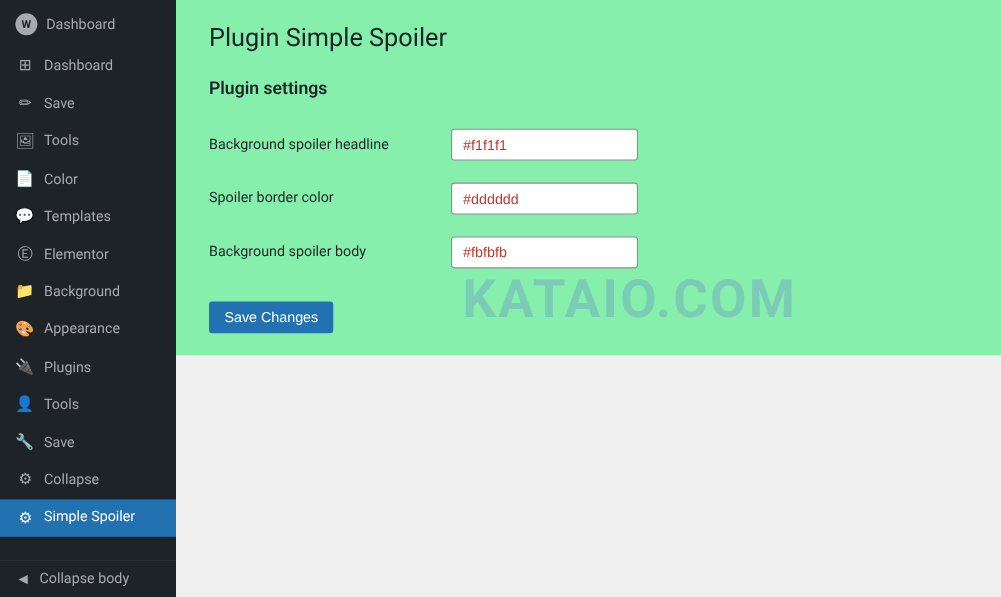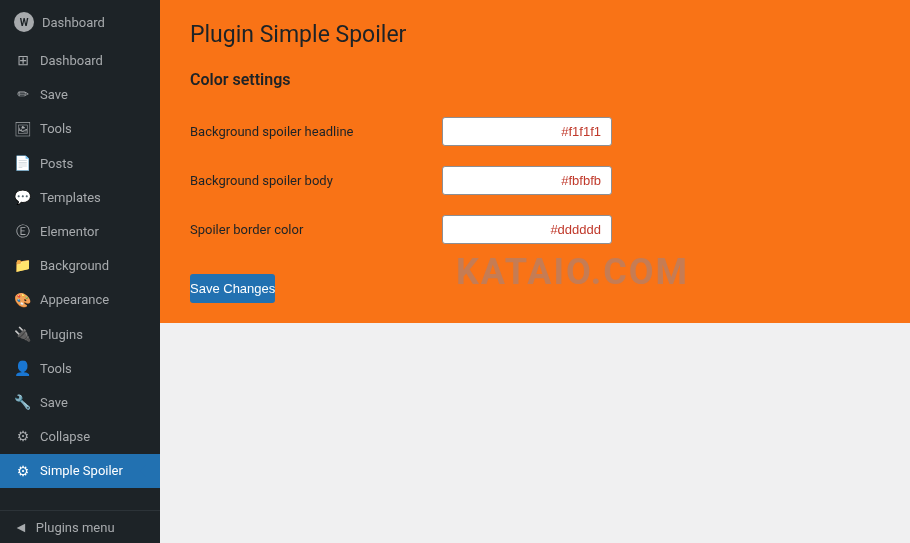--- a/index.html
+++ b/index.html
@@ -68,21 +68,21 @@
       cursor: pointer;
       color: #a7aaad;
       font-size: 13px;
       margin-top: auto;
       border-top: 1px solid #2c3338;
     }
 
     
     #main {
       flex: 1;
-      background: #f97316;
+      background: #86efac;
       padding: 20px 30px;
       overflow-y: auto;
     }
 
     .page-title {
       font-size: 23px;
       font-weight: 400;
       color: #1d2327;
       margin-bottom: 20px;
       line-height: 1.3;
@@ -93,59 +93,57 @@
       font-weight: 600;
       color: #1d2327;
       margin-bottom: 20px;
       padding-bottom: 8px;
     }
 
     .form-row {
       display: flex;
       align-items: center;
       margin-bottom: 20px;
-      gap: 32px;
     }
 
     .form-label {
       width: 220px;
       color: #1d2327;
       font-size: 13px;
       font-weight: 400;
     }
 
     .form-input {
       width: 170px;
       padding: 6px 10px;
       border: 1px solid #8c8f94;
       border-radius: 3px;
       font-size: 13px;
       color: #c0392b;
       background: #fff;
       outline: none;
-      text-align: right;
     }
 
     .btn-save {
       background: #2271b1;
       color: #fff;
       border: none;
-      padding: 7px 0;
+      padding: 7px 14px;
       border-radius: 3px;
       font-size: 13px;
       cursor: pointer;
       margin-top: 10px;
     }
 
     .watermark {
       position: absolute;
       top: 50%;
       left: 55%;
       transform: translate(-50%, -50%);
-      font-size: 36px;
+      font-size: 48px;
       font-weight: bold;
       color: rgba(100, 140, 200, 0.35);
       letter-spacing: 2px;
       pointer-events: none;
       user-select: none;
       white-space: nowrap;
     }
 
     #main-wrapper {
       position: relative;
@@ -168,21 +166,21 @@
       <div class="sidebar-item">
         <span class="nav-icon">✏</span>
         <span>Save</span>
       </div>
       <div class="sidebar-item">
         <span class="nav-icon">🖼</span>
         <span>Tools</span>
       </div>
       <div class="sidebar-item">
         <span class="nav-icon">📄</span>
-        <span>Posts</span>
+        <span>Color</span>
       </div>
       <div class="sidebar-item">
         <span class="nav-icon">💬</span>
         <span>Templates</span>
       </div>
       <div class="sidebar-item">
         <span class="nav-icon">Ⓔ</span>
         <span>Elementor</span>
       </div>
       <div class="sidebar-item">
@@ -211,42 +209,42 @@
       </div>
       <div class="sidebar-item active">
         <span class="nav-icon">⚙</span>
         <span>Simple Spoiler</span>
         <div style="margin-left: auto; width: 0px; height: 0px; border-top: 6px solid transparent; border-bottom: 6px solid transparent; border-right: 6px solid rgb(34, 113, 177);"></div>
       </div>
     </div>
 
   <div class="collapse-item">
     <span style="font-size:14px;">◄</span>
-    <span>Plugins menu</span>
+    <span>Collapse body</span>
   </div>
 </nav>
 
 <div id="main-wrapper" style="position:relative; flex:1; overflow:hidden;">
   <main id="main">
     <h1 class="page-title">
       <span>Plugin </span><span>Simple Spoiler</span>
     </h1>
-    <h2 class="section-title">Color settings</h2>
+    <h2 class="section-title">Plugin settings</h2>
 
     <div id="form-fields">
         <div class="form-row">
           <label class="form-label">Background spoiler headline</label>
           <input type="text" class="form-input" value="#f1f1f1" style="">
         </div>
         <div class="form-row">
+          <label class="form-label">Spoiler border color</label>
+          <input type="text" class="form-input" value="#dddddd" style="">
+        </div>
+        <div class="form-row">
           <label class="form-label">Background spoiler body</label>
           <input type="text" class="form-input" value="#fbfbfb" style="">
-        </div>
-        <div class="form-row">
-          <label class="form-label">Spoiler border color</label>
-          <input type="text" class="form-input" value="#dddddd" style="">
         </div>
       </div>
 
     <button class="btn-save">Save Changes</button>
   </main>
   <div class="watermark">KATAIO.COM</div>
 </div>
 
 </body></html>

